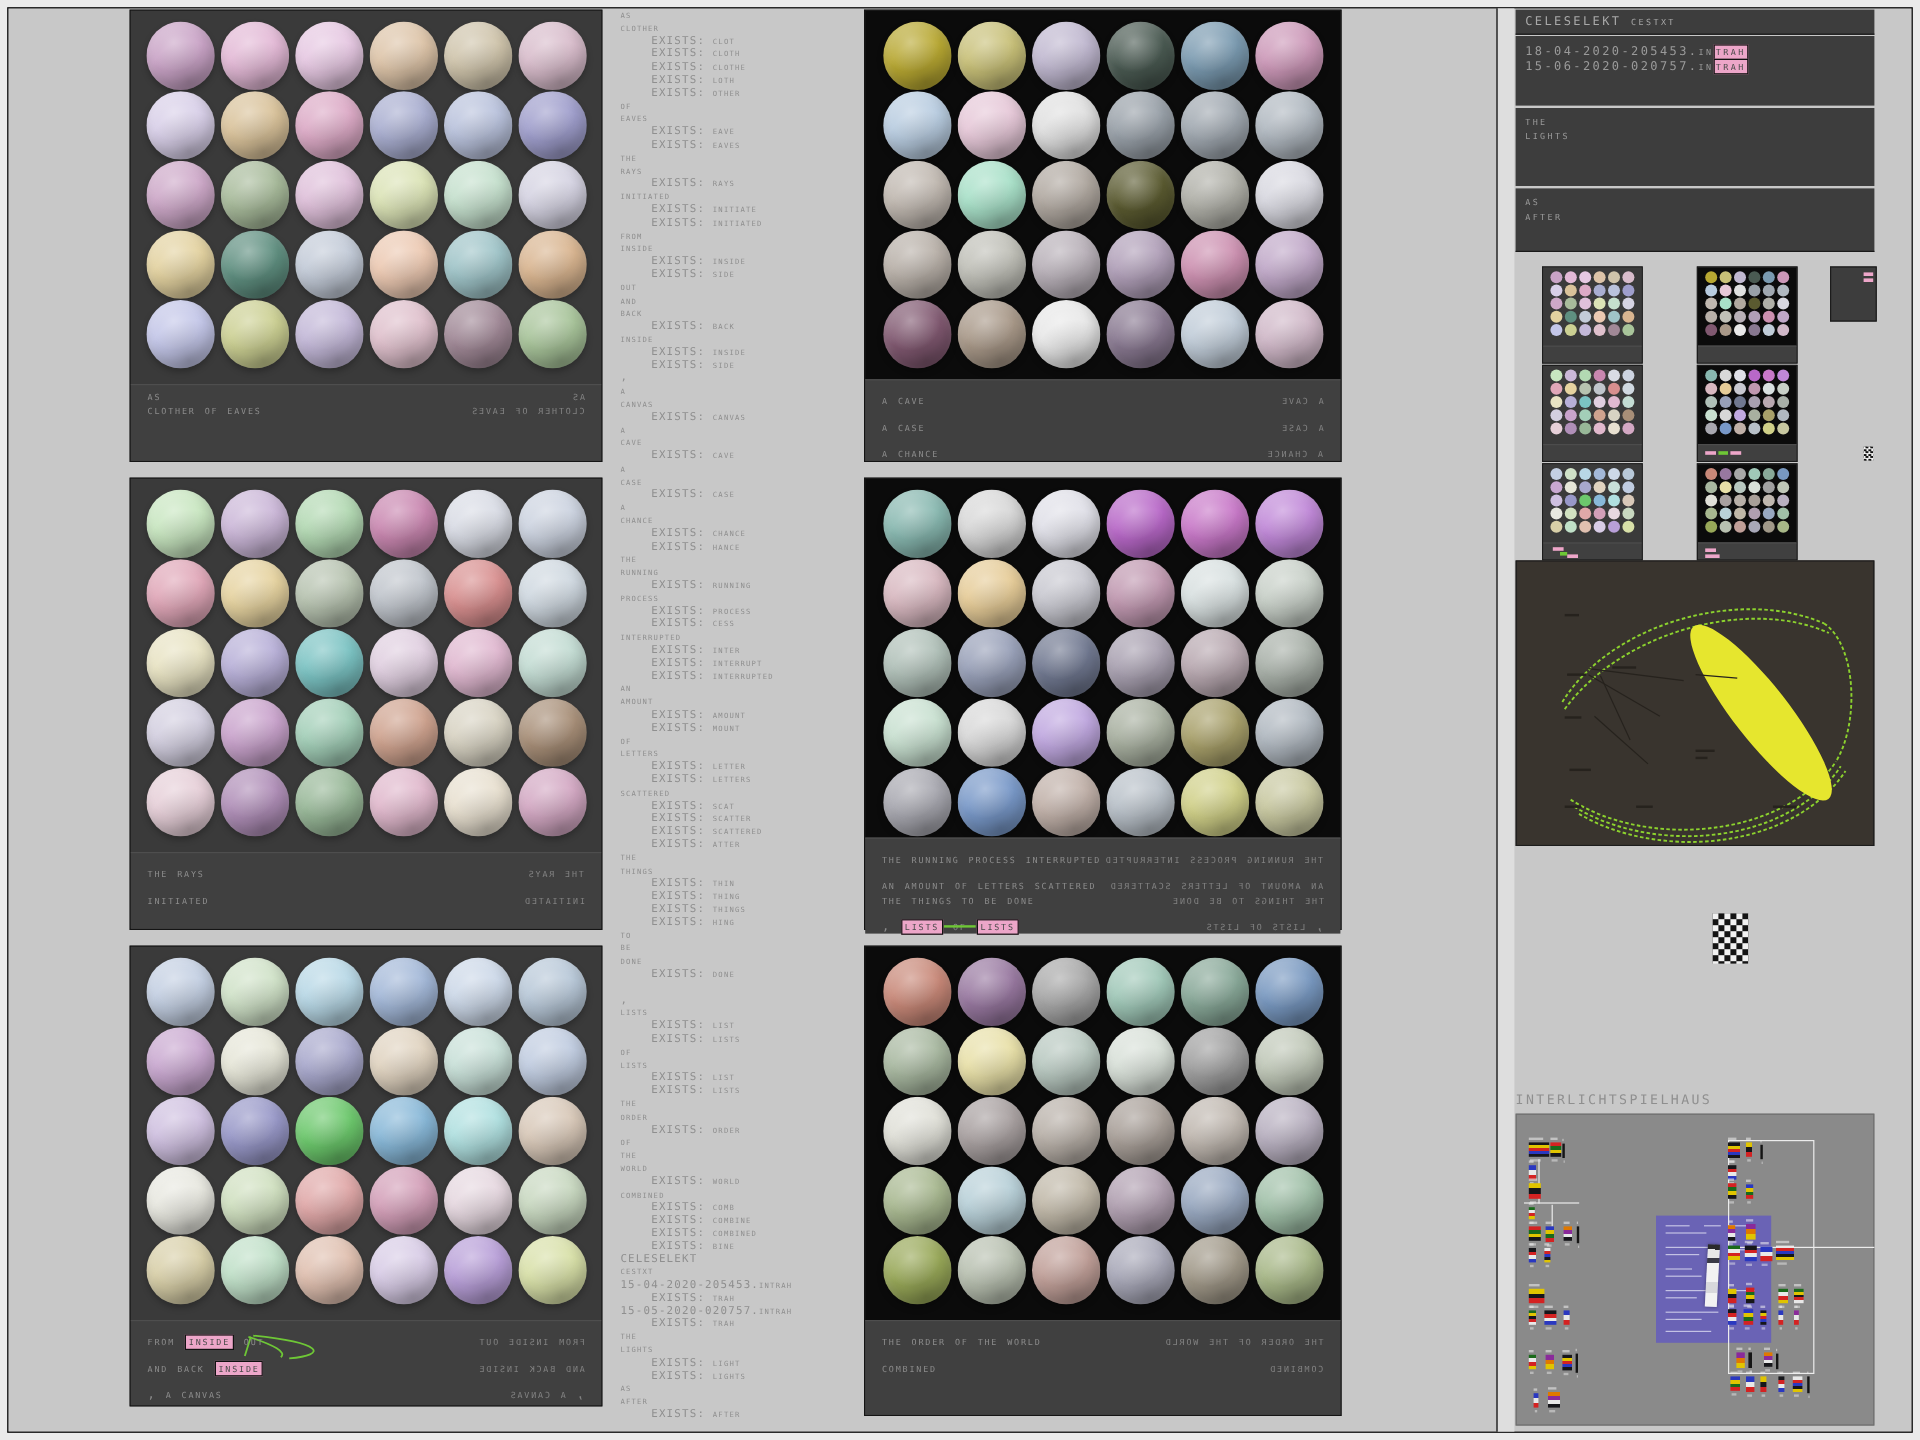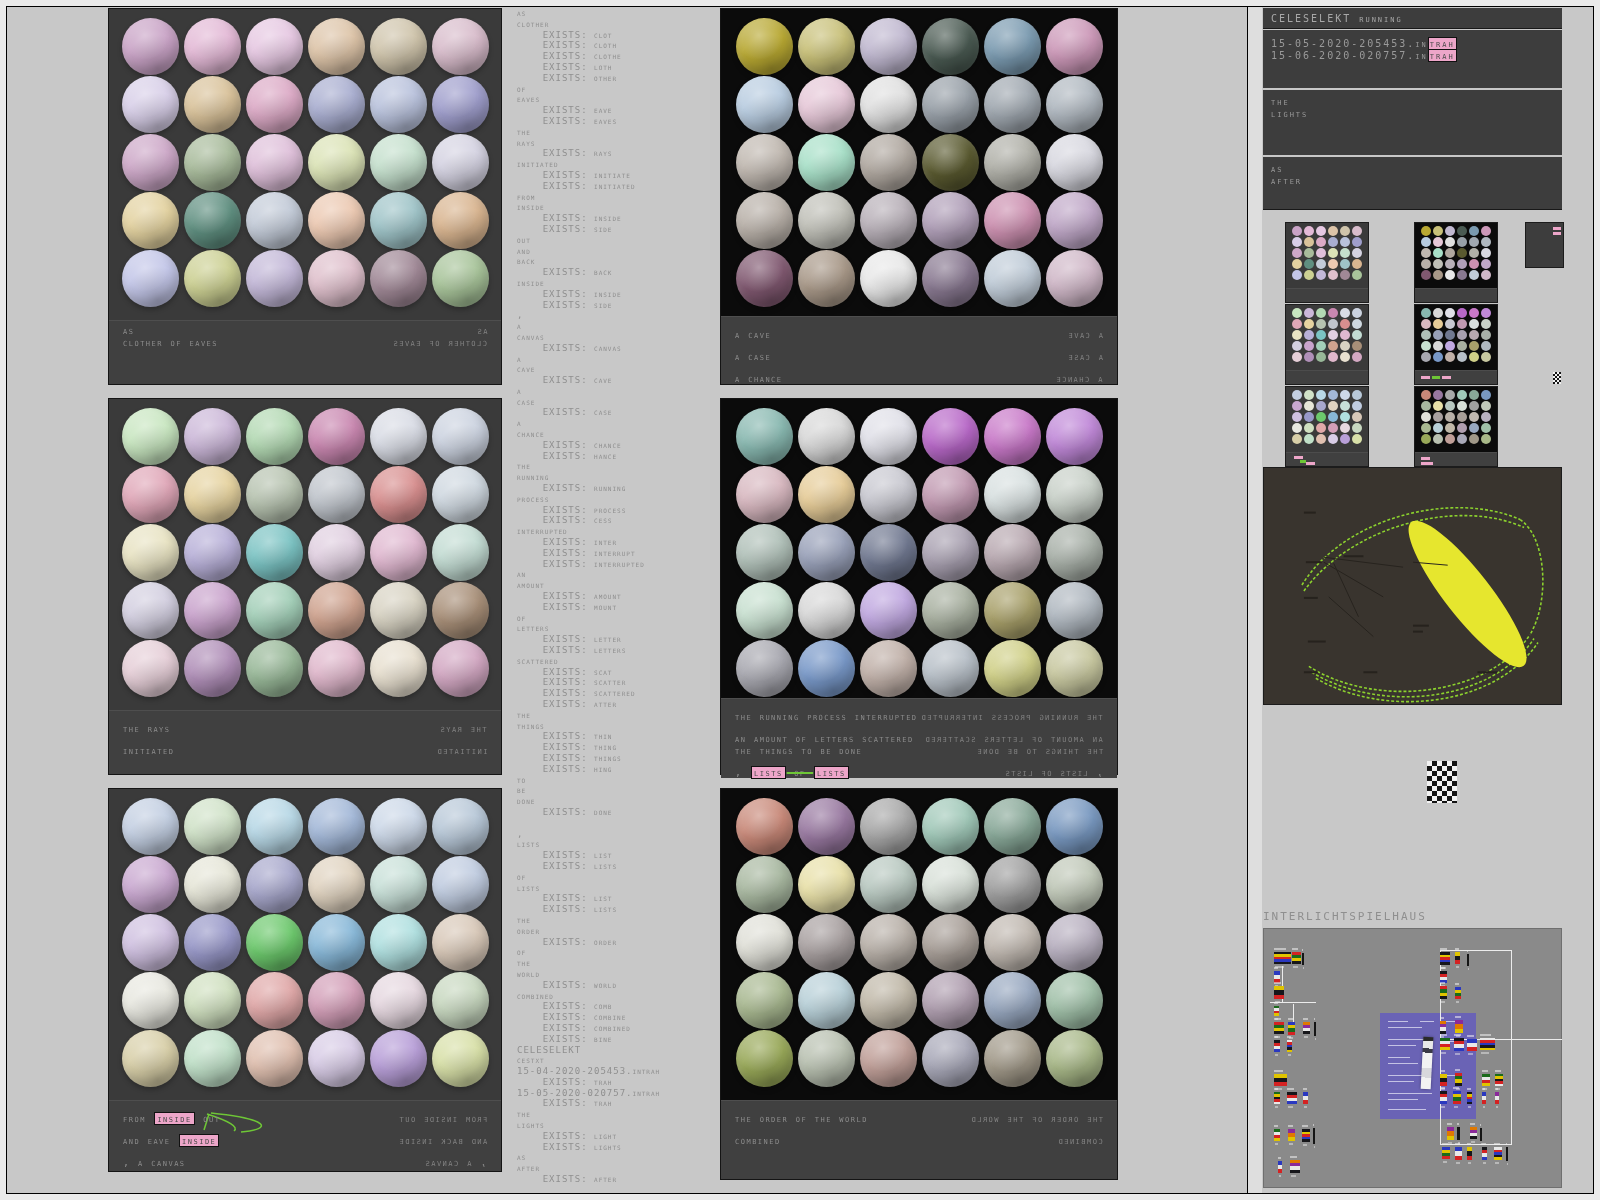--- a/index.html
+++ b/index.html
@@ -210,21 +210,21 @@
       <svg class="cap-svg" width="394" height="80">
         <path d="M100,13 L95,29" stroke="#6ec736" stroke-width="1.5" fill="none"></path>
         <path d="M102,12 C160,18 165,28 132,31" stroke="#6ec736" stroke-width="1.5" fill="none"></path>
         <path d="M98,13 C120,20 130,26 125,30" stroke="#6ec736" stroke-width="1.5" fill="none"></path>
       </svg>
     <div class="cap-line first">
           <span class="cap-left"><span>from </span><span class="hl">inside</span><span> out</span></span>
           <span class="cap-right">from inside out</span>
         </div>
         <div class="cap-line">
-          <span class="cap-left"><span>and eave </span><span class="hl">inside</span></span>
+          <span class="cap-left"><span>and back </span><span class="hl">inside</span></span>
           <span class="cap-right">and back inside</span>
         </div>
         <div class="cap-line">
           <span class="cap-left"><span>, a canvas</span></span>
           <span class="cap-right">, a canvas</span>
         </div>
       </div>
   </div>
 
   <pre id="wordlist">as
@@ -479,24 +479,24 @@
           <span class="cap-left"><span>combined</span></span>
           <span class="cap-right">combined</span>
         </div>
       </div>
   </div>
 
   <div class="vstrip"></div>
   <div class="vdivider"></div>
 
   <div class="sb-dark" id="sb-title">
-    <span>CELESELEKT running</span>
+    <span>CELESELEKT cestxt</span>
   </div>
   <div class="sb-dark" id="sb-files">
-      <div class="frow"><span>15-05-2020-205453.in</span><span class="tag">trah</span></div>
+      <div class="frow"><span>18-04-2020-205453.in</span><span class="tag">trah</span></div>
       <div class="frow"><span>15-06-2020-020757.in</span><span class="tag">trah</span></div>
     </div>
   <div class="sb-dark" id="sb-lights">
     <div>the</div>
     <div>lights</div>
   </div>
   <div class="sb-dark" id="sb-after">
     <div>as</div>
     <div>after</div>
   </div>

